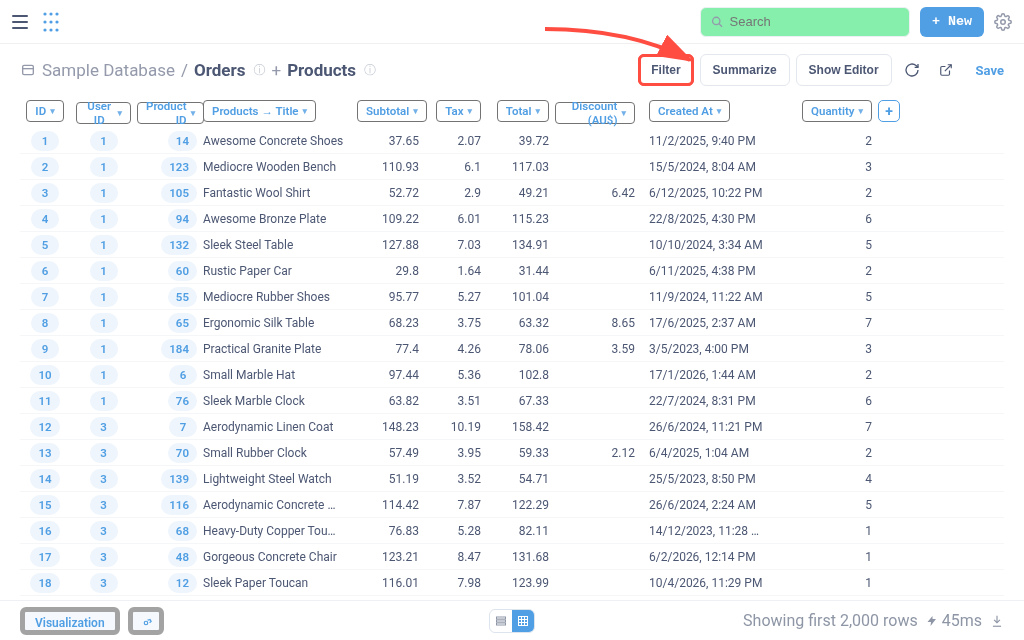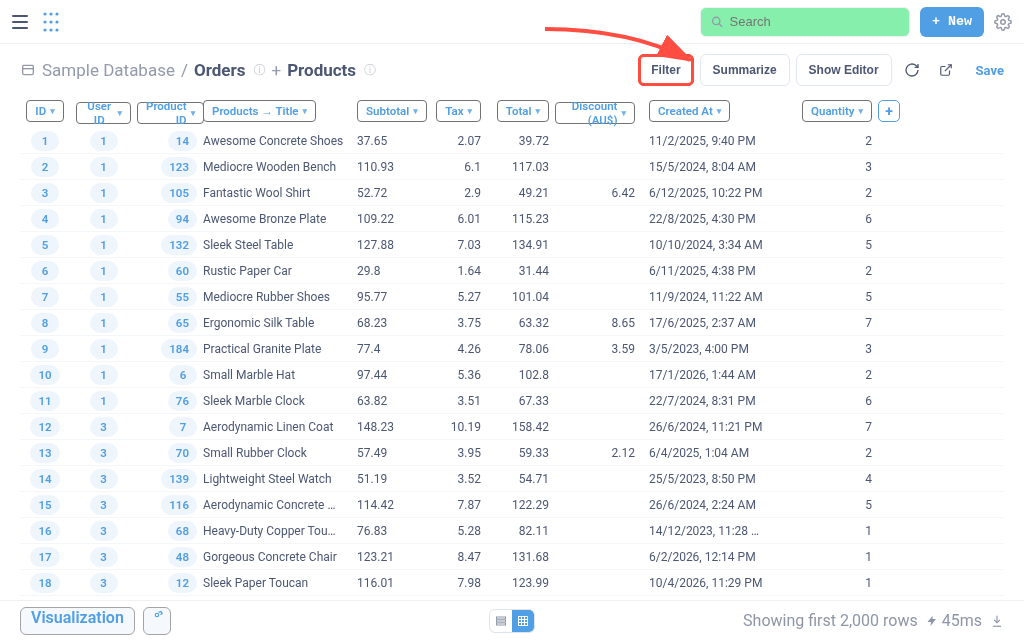--- a/index.html
+++ b/index.html
@@ -34,31 +34,31 @@
   .trow { border-bottom: 1px solid #f5f6f8; }
   .chip { display:inline-flex; align-items:center; justify-content:center; gap:4px; height: 22px; border: 1px solid #737373; border-radius: 4px; color: #509ee3; font-size: 11.5px; font-weight: 600; padding: 0 8px; background:#fff; cursor:pointer;}
   .chip .chev { font-size: 9px; opacity:.8;}
   .pill { display:inline-flex; align-items:center; justify-content:center; min-width: 28px; height: 20px; border-radius: 10px; background:#eef5fc; color:#509ee3; font-size:11.5px; font-weight:600; padding: 0 8px; cursor:pointer;}
   .cell { font-size: 12px; color:#4c5773; white-space:nowrap; overflow:hidden; text-overflow:ellipsis;}
 
   .c-id   { width: 50px; text-align:center;}
   .c-uid  { width: 55px; text-align:center;}
   .c-pid  { width: 60px; text-align:right;}
   .c-title{ width: 148px; }
-  .c-sub  { width: 62px; text-align:left;}
+  .c-sub  { width: 62px; text-align:right;}
   .c-tax  { width: 56px; text-align:right;}
   .c-tot  { width: 62px; text-align:right;}
   .c-disc { width: 80px; text-align:right;}
   .c-create{width: 145px; text-align:left; padding-left: 8px;}
   .c-qty  { width: 80px; text-align:right;}
   .add-col { width:22px; height:22px; border:1.5px solid #509ee3; color:#509ee3; border-radius:5px; display:inline-flex; align-items:center; justify-content:center; font-weight:700; cursor:pointer; font-size:14px; }
   .thead .c-title-wrap{ width:148px;}
 
   .footer { position:absolute; bottom:0; left:0; right:0; height: 40px; border-top:1px solid #eef0f3; display:flex; align-items:center; padding: 0 20px; gap:8px; background:#fff;}
-  .viz-btn { display:inline-flex; align-items:flex-start; gap:6px; height:28px; border:1px solid #a3a3a3; border-radius:6px; background:#f5f9fd; color:#509ee3; font-weight:600; font-size:16px; padding: 0 10px; cursor:pointer;}
+  .viz-btn { display:inline-flex; align-items:flex-end; gap:6px; height:28px; border:5px solid #a3a3a3; border-radius:6px; background:#f5f9fd; color:#509ee3; font-weight:600; font-size:12px; padding: 0 10px; cursor:pointer;}
   .foot-spacer{flex:1;}
   .view-toggle { display:inline-flex; border-radius:6px; overflow:hidden; border:1px solid #dce4ee; }
   .view-toggle span{ width:22px; height:22px; display:inline-flex; align-items:center; justify-content:center; cursor:pointer; color:#8e96a6;}
   .view-toggle span.active{ background:#509ee3; color:#fff;}
   .foot-text{ color:#8e96a6; font-size:16px; display:inline-flex; align-items:center; gap:4px;}
 </style>
 </head>
 <body>
 
 <div class="topbar">

